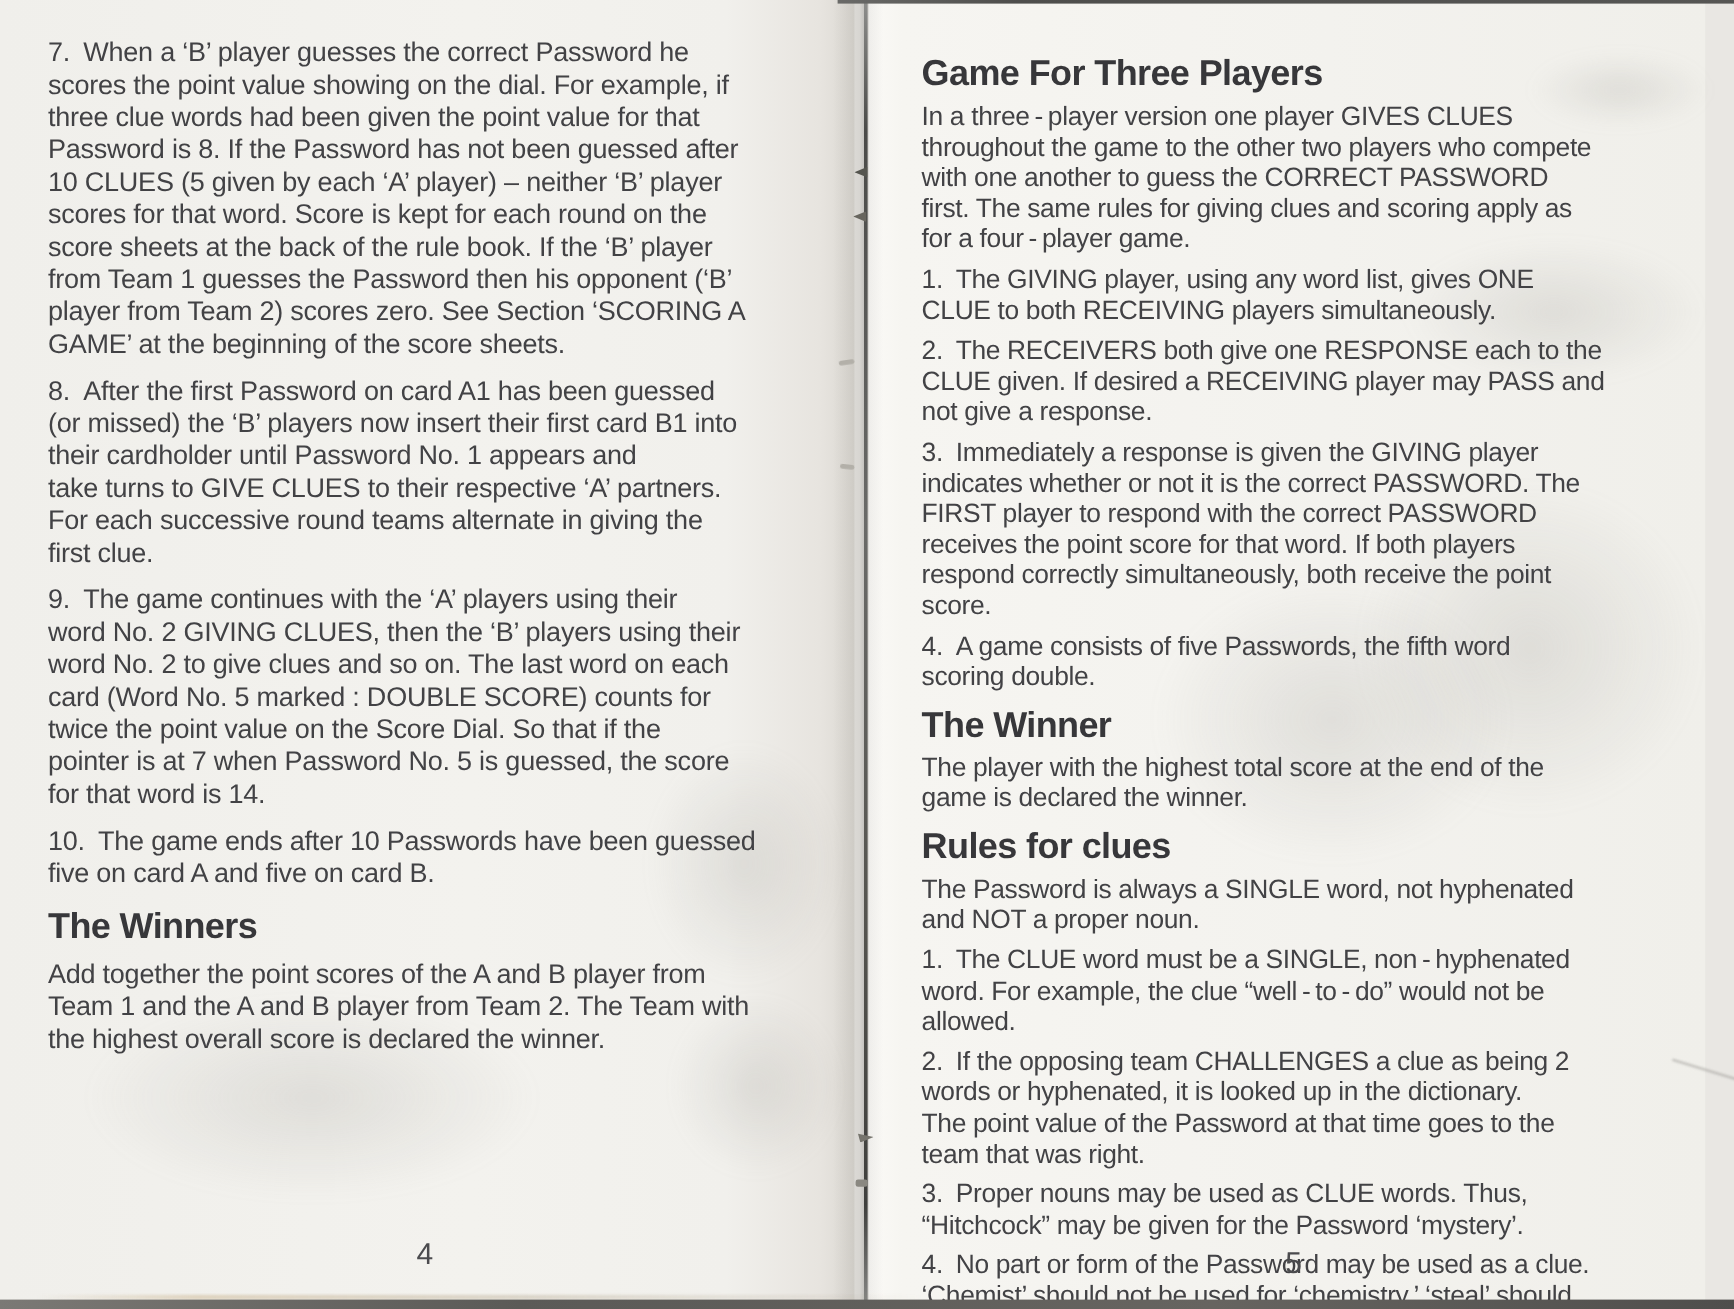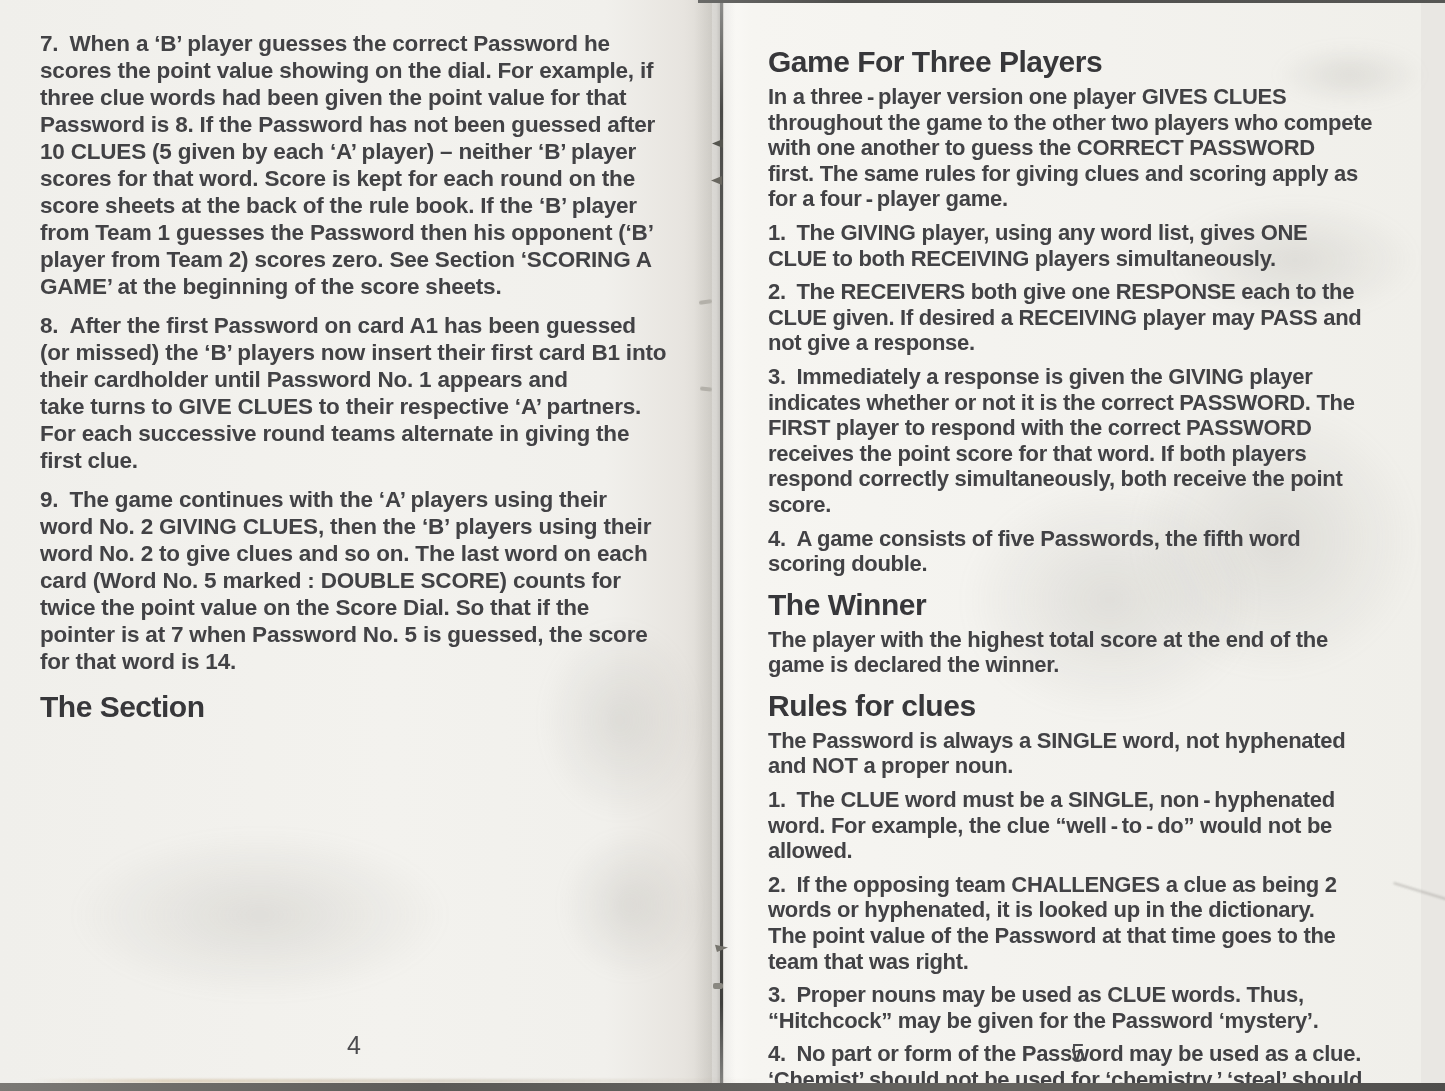--- a/index.html
+++ b/index.html
@@ -22,21 +22,21 @@
     position:absolute;white-space:pre-line;color:#424245;z-index:4;
   }
   .page-left .content{
     left:40px;top:30px;width:692px;
     font-size:22.5px;line-height:27px;letter-spacing:-0.2px;
   }
   .page-right .content{
     left:44px;top:34px;width:698px;
     font-size:22px;line-height:25.6px;letter-spacing:-0.3px;
   }
-  .block{margin:0 0 12px 0;font-weight:bold;}
+  .block{margin:0 0 12px 0;}
   .page-right .block{margin-bottom:8px;}
   .block.heading{
     font-weight:700;color:#37373a;
     font-size:30px;line-height:33px;letter-spacing:-0.5px;
     margin:15px 0 9px 0;
   }
   .page-right .block.heading{margin:11px 0 6px 0;}
   .block:first-child{margin-top:0;}
   .page-number{
     position:absolute;font-size:25px;color:#4b4b4e;z-index:4;
@@ -103,21 +103,24 @@
 (or missed) the ‘B’ players now insert their first card B1 into
 their cardholder until Password No. 1 appears and
 take turns to GIVE CLUES to their respective ‘A’ partners.
 For each successive round teams alternate in giving the
 first clue.</div><div class="block paragraph">9. The game continues with the ‘A’ players using their
 word No. 2 GIVING CLUES, then the ‘B’ players using their
 word No. 2 to give clues and so on. The last word on each
 card (Word No. 5 marked : DOUBLE SCORE) counts for
 twice the point value on the Score Dial. So that if the
 pointer is at 7 when Password No. 5 is guessed, the score
-for that word is 14.</div><div class="block heading">The Section</div></div>
+for that word is 14.</div><div class="block paragraph">10. The game ends after 10 Passwords have been guessed
+five on card A and five on card B.</div><div class="block heading">The Winners</div><div class="block paragraph">Add together the point scores of the A and B player from
+Team 1 and the A and B player from Team 2. The Team with
+the highest overall score is declared the winner.</div></div>
   <div class="page-number">4</div>
 </div>
 
 <div class="page page-right">
   <div class="content"><div class="block heading">Game For Three Players</div><div class="block paragraph">In a three - player version one player GIVES CLUES
 throughout the game to the other two players who compete
 with one another to guess the CORRECT PASSWORD
 first. The same rules for giving clues and scoring apply as
 for a four - player game.</div><div class="block paragraph">1. The GIVING player, using any word list, gives ONE
 CLUE to both RECEIVING players simultaneously.</div><div class="block paragraph">2. The RECEIVERS both give one RESPONSE each to the

